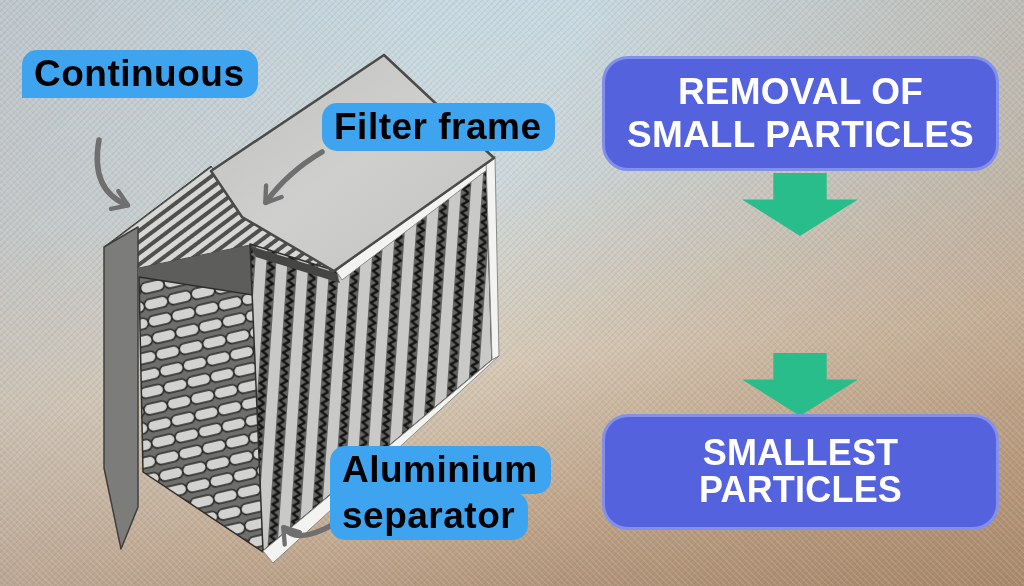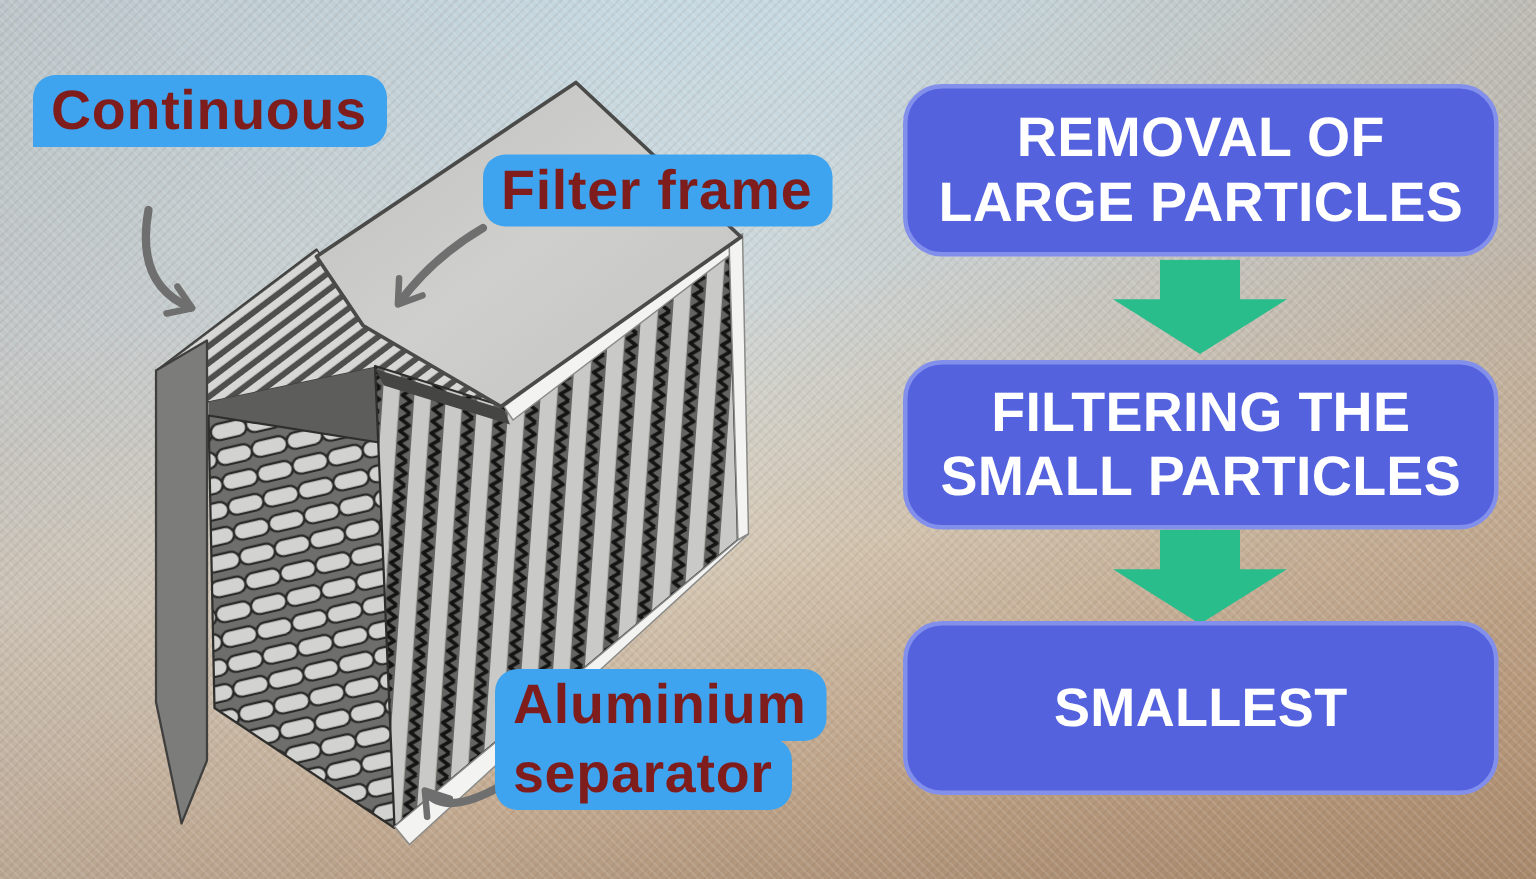--- a/index.html
+++ b/index.html
@@ -10,21 +10,21 @@
       repeating-linear-gradient(45deg, rgba(255,255,255,0.10) 0 1.5px, rgba(255,255,255,0) 1.5px 4.5px),
       repeating-linear-gradient(-45deg, rgba(99,79,65,0.08) 0 1.5px, rgba(0,0,0,0) 1.5px 4.5px),
       linear-gradient(100deg, rgba(177,170,166,0.40) 0%, rgba(177,170,166,0) 38%),
       linear-gradient(115deg, rgba(190,150,115,0) 45%, rgba(166,128,94,0.45) 92%),
       linear-gradient(175deg, #c4d9e3 0%, #ccd7da 34%, #d8cdbb 60%, #c2a98f 84%, #a98f76 100%);
   }
   .art{position:absolute;left:0;top:0;}
   
   .bubble{position:absolute;z-index:3;}
   .bubble .bline{
-    display:table;background:#3FA4EF;color:#7f1d1d;font-weight:700;
+    display:table;background:#3FA4EF;color:#000000;font-weight:700;
     font-size:37px;line-height:45px;padding:1px 13px 2px 12px;border-radius:15px;
     white-space:nowrap;letter-spacing:0.5px;
   }
   .bubble .bline + .bline{margin-top:-2px;border-top-left-radius:0;}
   .bubble .bline.has-next{border-bottom-left-radius:0;}
   
   .fbox{
     position:absolute;left:602px;width:397px;box-sizing:border-box;z-index:3;
     background:#5462DE;border:3px solid #8290EC;border-radius:26px;
     display:flex;flex-direction:column;justify-content:center;align-items:center;
@@ -108,29 +108,26 @@
     <span class="bline">Filter frame</span>
   </div>
 
   <div class="bubble" style="left:330px;top:446px">
     <span class="bline has-next">Aluminium</span>
     <span class="bline">separator</span>
   </div>
 
   <div class="fbox" style="top:56px;height:115px">
     <span class="fline">REMOVAL OF</span>
-    <span class="fline">LARGE PARTICLES</span>
+    <span class="fline">SMALL PARTICLES</span>
   </div>
 
   <div class="garrow" style="top:173px"></div>
 
-  <div class="fbox" style="top:240px;height:113px">
-    <span class="fline">FILTERING THE</span>
-    <span class="fline">SMALL PARTICLES</span>
-  </div>
 
   <div class="garrow" style="top:353px"></div>
 
   <div class="fbox small" style="top:414px;height:116px">
     <span class="fline">SMALLEST</span>
+    <span class="fline">PARTICLES</span>
   </div>
 
 </div>
 
 </body></html>

